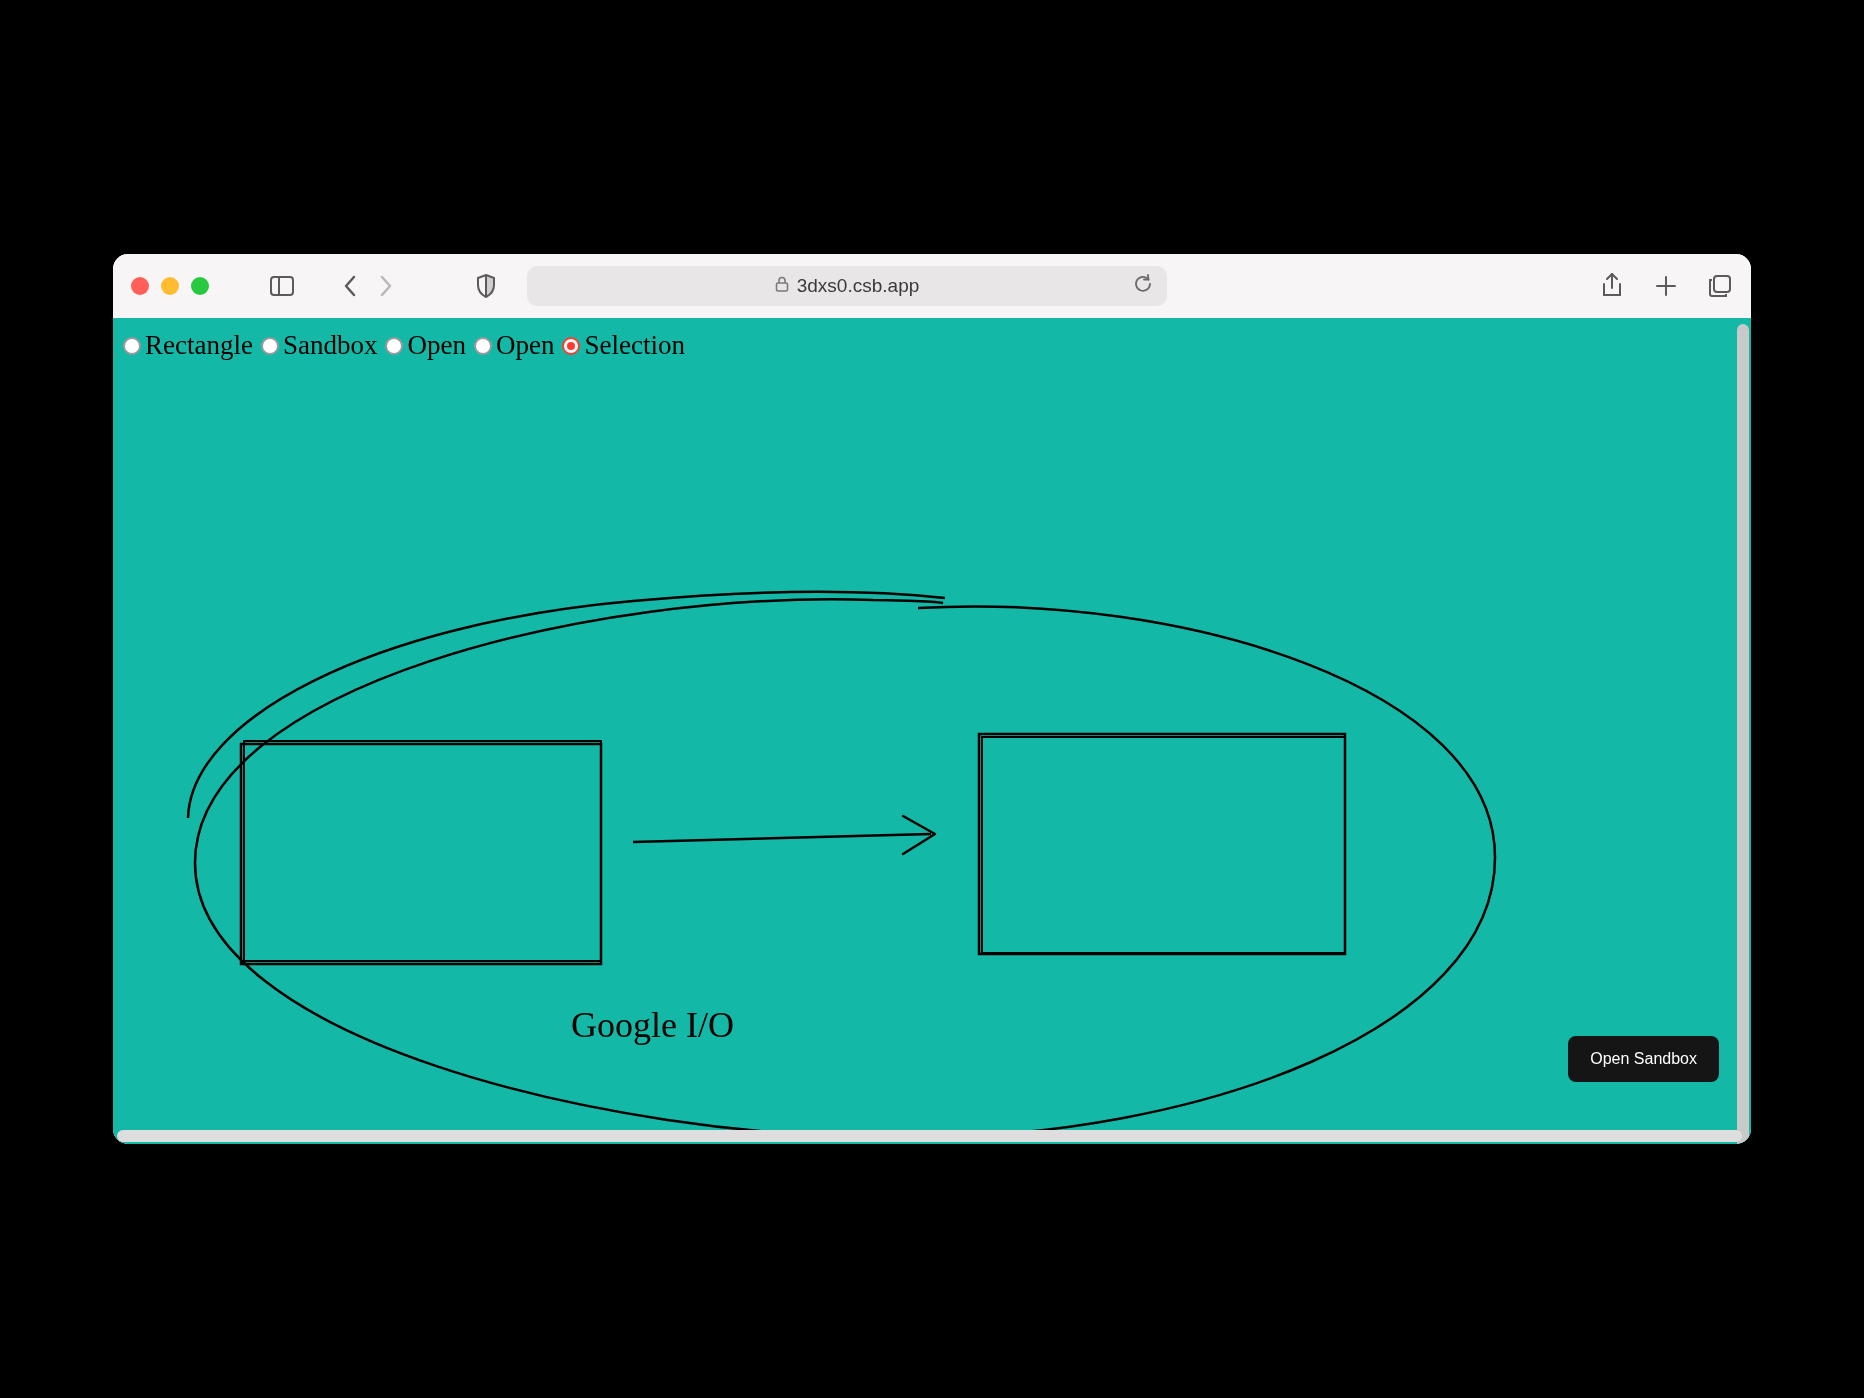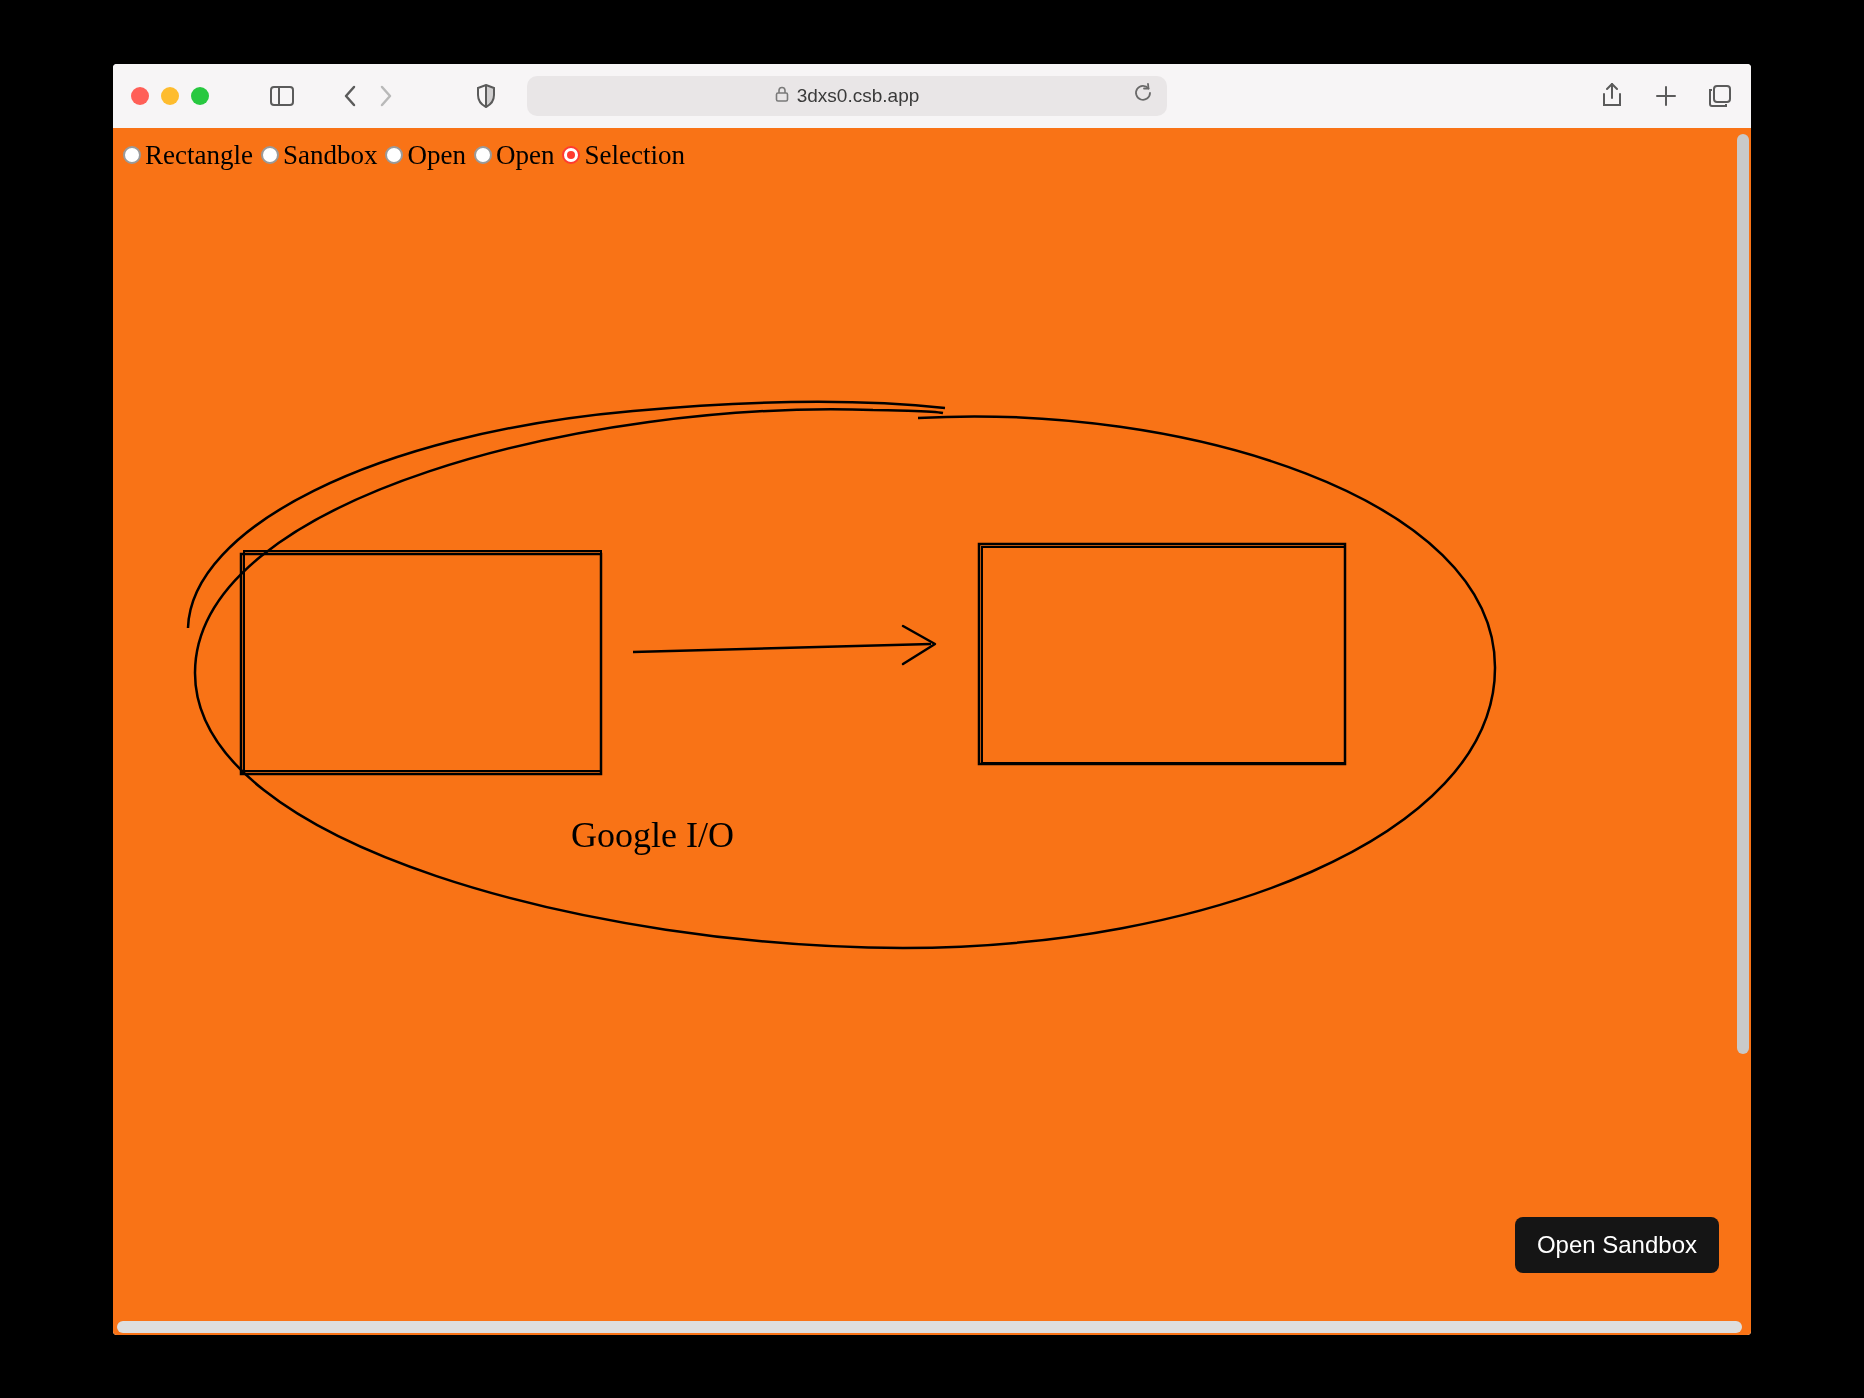--- a/index.html
+++ b/index.html
@@ -3,23 +3,23 @@
   <meta charset="utf-8">
   <style>
     * { margin:0; padding:0; box-sizing:border-box; }
     body {
       background:#000;
       width:1864px; height:1398px;
       font-family:-apple-system,BlinkMacSystemFont,"Segoe UI",Helvetica,Arial,sans-serif;
       display:flex; align-items:center; justify-content:center;
     }
     .window {
-      width:1638px; height:1271px;
+      width:1638px; height:890px;
       background:#fff;
-      border-radius:4px;
+      border-radius:15px;
       box-shadow:0 36px 90px rgba(0,0,0,.5);
       overflow:hidden;
       position:relative;
       display:flex; flex-direction:column;
     }
     
     .titlebar {
       height:64px;
       background:#f7f5f6;
       display:flex; align-items:center;
@@ -42,21 +42,21 @@
       border-radius:10px;
       display:flex; align-items:center; justify-content:center;
       position:relative;
       color:#3a3a3a;
       font-size:19px;
     }
     .addr .lock{ margin-right:8px; color:#7a7a7a; font-size:16px;}
     .addr .reload{ position:absolute; right:14px; color:#6a6a6a; }
     .tb-right{ margin-left:auto; display:flex; gap:28px; align-items:center;}
     
-    .content{ position:relative; flex:1; overflow:hidden; background:#f97316;}
+    .content{ position:relative; flex:1; overflow:hidden; background:#14b8a6;}
     .toolbar{
       position:absolute; top:12px; left:10px;
       display:flex; align-items:center;
       font-family:"Times New Roman",serif;
       font-size:27px;
       color:#000;
     }
     .radio{
       width:18px; height:18px; border-radius:50%;
       border:2px solid #9a9a9a;
@@ -73,21 +73,21 @@
       font-family:"Comic Sans MS","Segoe Script","Bradley Hand",cursive;
       font-size:36px;
       color:#000;
     }
     .sandbox-btn{
       position:absolute;
       right:32px; bottom:62px;
       background:#151515; color:#fff;
       border-radius:8px;
       padding:14px 22px;
-      font-size:24px;
+      font-size:16px;
       cursor:pointer;
     }
     .v-scroll{
       position:absolute; right:2px; top:6px;
       width:12px; height:920px;
       background:#c9c9c9; border-radius:6px;
     }
     .h-scroll{
       position:absolute; left:4px; bottom:2px;
       height:12px; width:1625px;

